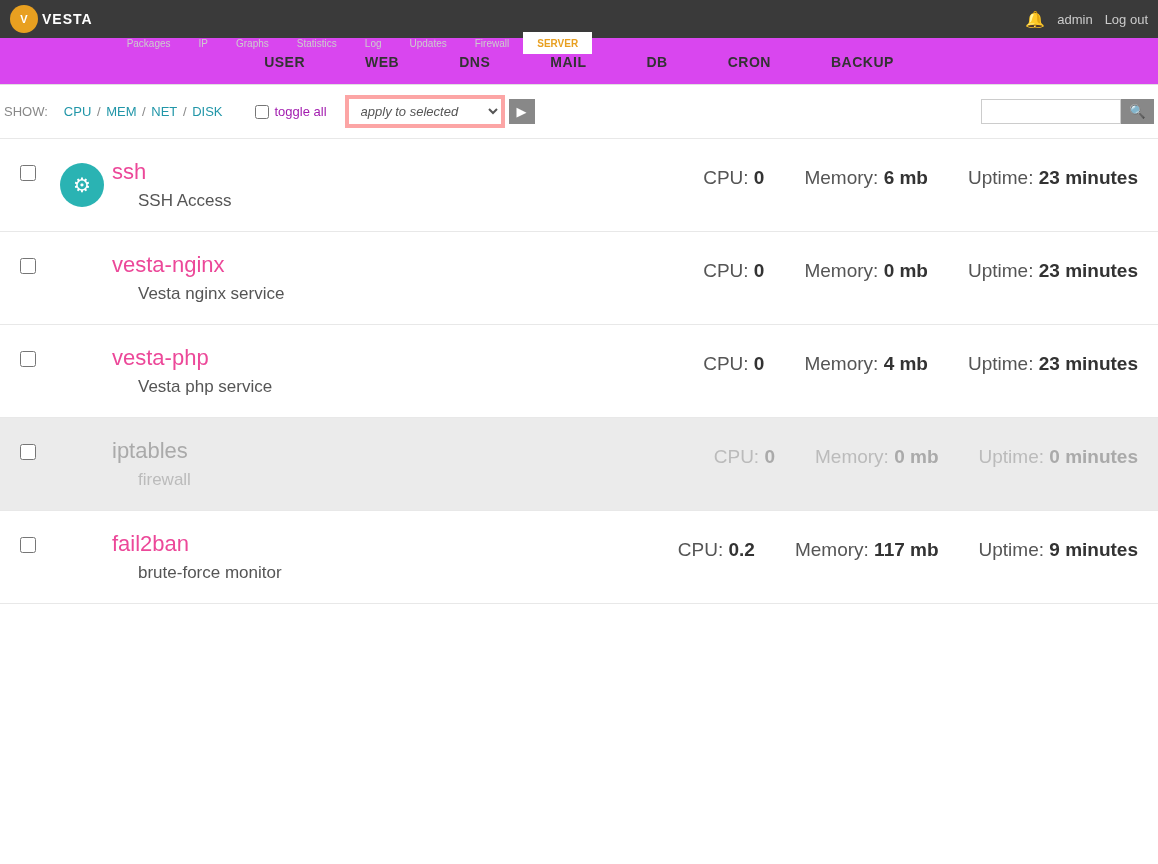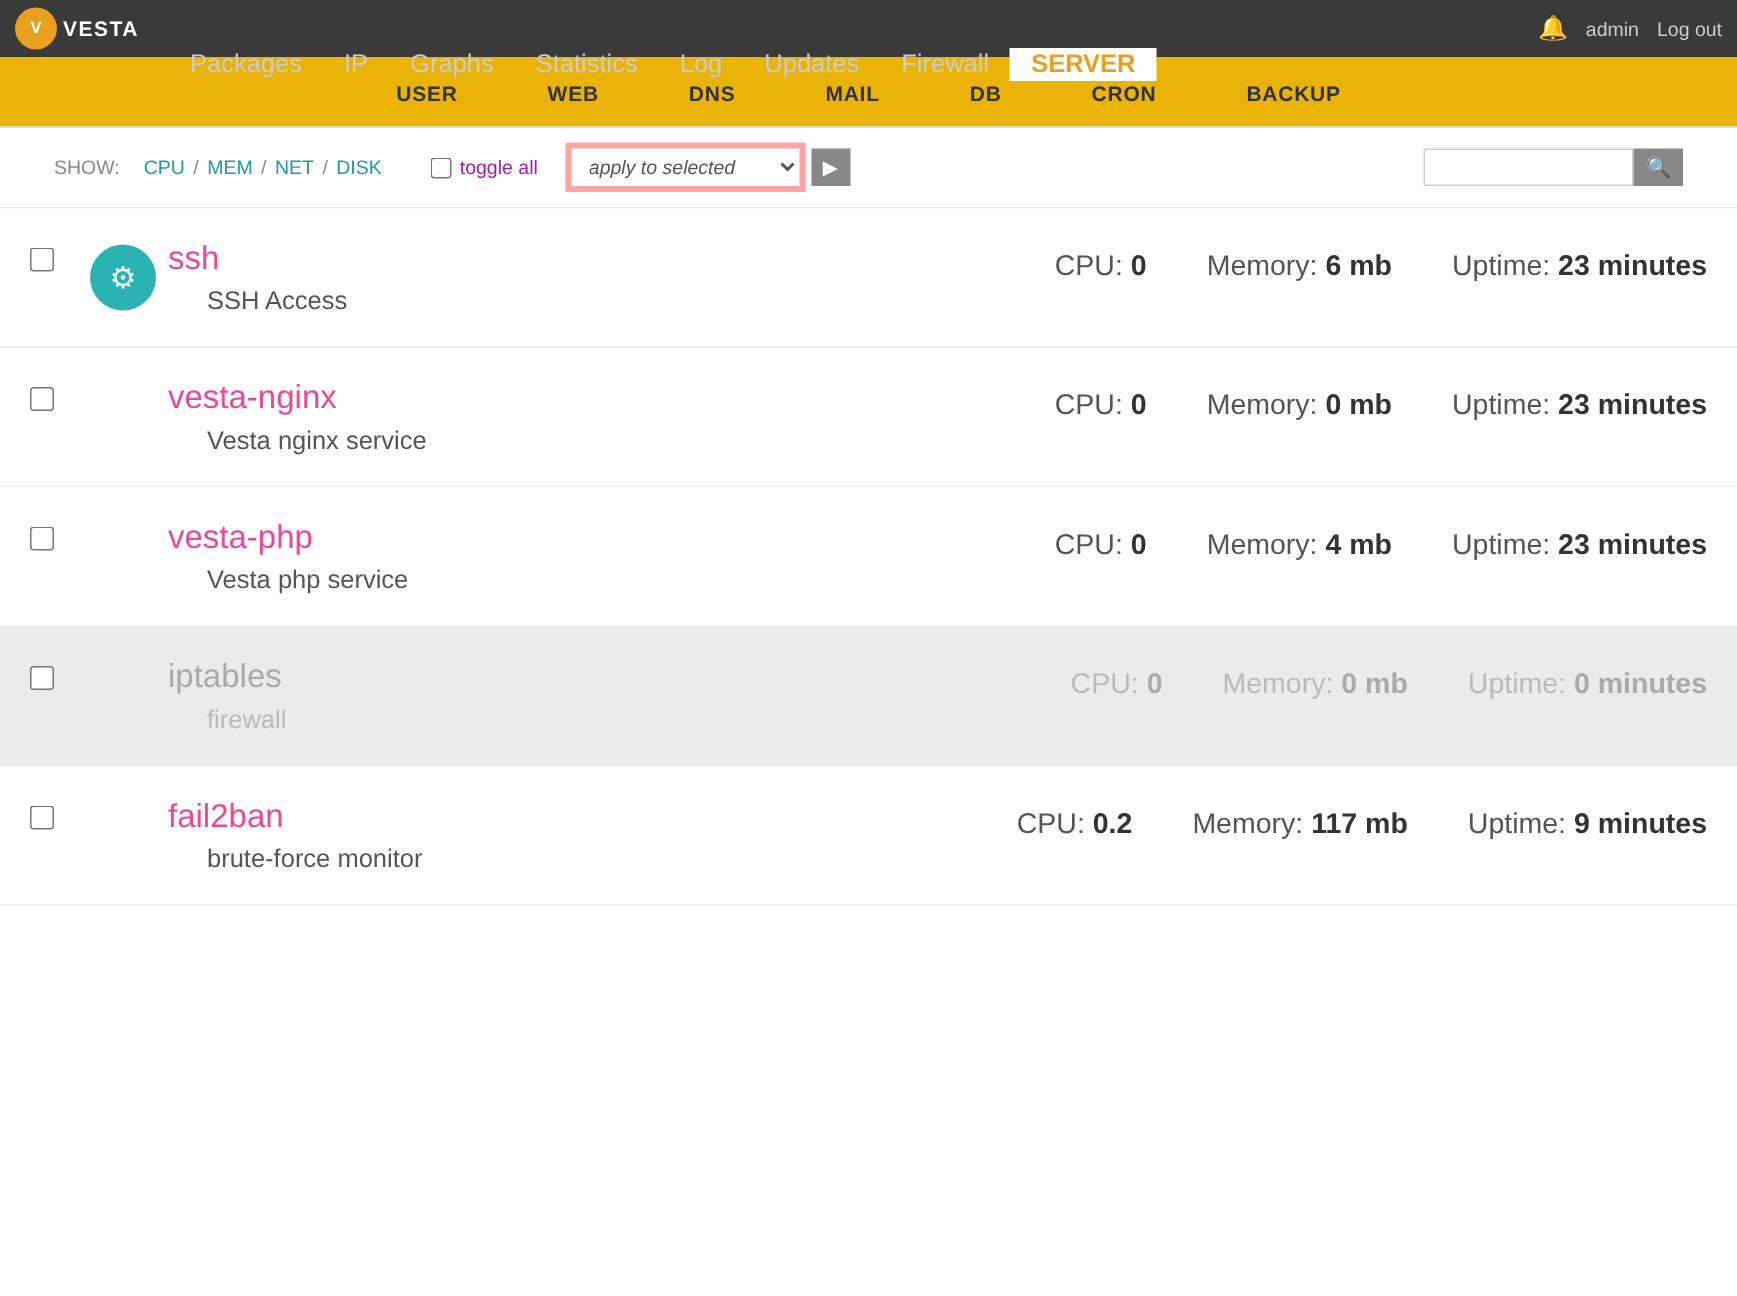--- a/index.html
+++ b/index.html
@@ -27,58 +27,58 @@
       margin-right: 4px;
     }
     .logo-text { color: #fff; font-weight: bold; font-size: 14px; letter-spacing: 1px; }
     .top-nav .nav-links { display: flex; gap: 0; flex: 1; }
     .nav-link {
       color: #ccc;
       text-decoration: none;
       padding: 0 14px;
       height: 22px;
       display: flex; align-items: center;
-      font-size: 17px;
+      font-size: 10px;
       margin-top: 48px;
     }
     .nav-link.active {
       background: #fff;
       color: #e8a020;
       font-weight: bold;
     }
     .top-nav .right-side {
       display: flex; align-items: center; gap: 12px; margin-left: auto;
     }
     .bell-icon { color: #c8c800; font-size: 16px; }
     .admin-link { color: #ccc; font-size: 13px; text-decoration: none; }
     .logout-link { color: #ccc; font-size: 13px; text-decoration: none; }
 
     
     .sec-nav {
-      background: #eab308;
+      background: #d946ef;
       display: flex;
       align-items: center;
       justify-content: center;
       gap: 60px;
       padding: 16px 0 14px;
       border-bottom: 1px solid #e0e0e0;
     }
     .sec-nav a {
       text-decoration: none;
       color: #333;
       font-size: 14px;
       font-weight: bold;
       letter-spacing: 0.5px;
     }
 
     
     .filter-bar {
       display: flex;
       align-items: center;
-      padding: 10px 36px;
+      padding: 10px 4px;
       border-bottom: 1px solid #e8e8e8;
       gap: 10px;
     }
     .show-label { color: #888; font-size: 13px; margin-right: 4px; }
     .show-links { font-size: 13px; color: #888; }
     .show-links a { color: #2196a8; text-decoration: none; margin: 0 2px; }
     .toggle-all-area { display: flex; align-items: center; gap: 6px; margin-left: 20px; }
     .toggle-checkbox { width: 14px; height: 14px; }
     .toggle-label { font-size: 13px; color: #a21caf; }
     .apply-select-wrap { display: flex; align-items: center; gap: 4px; margin-left: 8px; }

